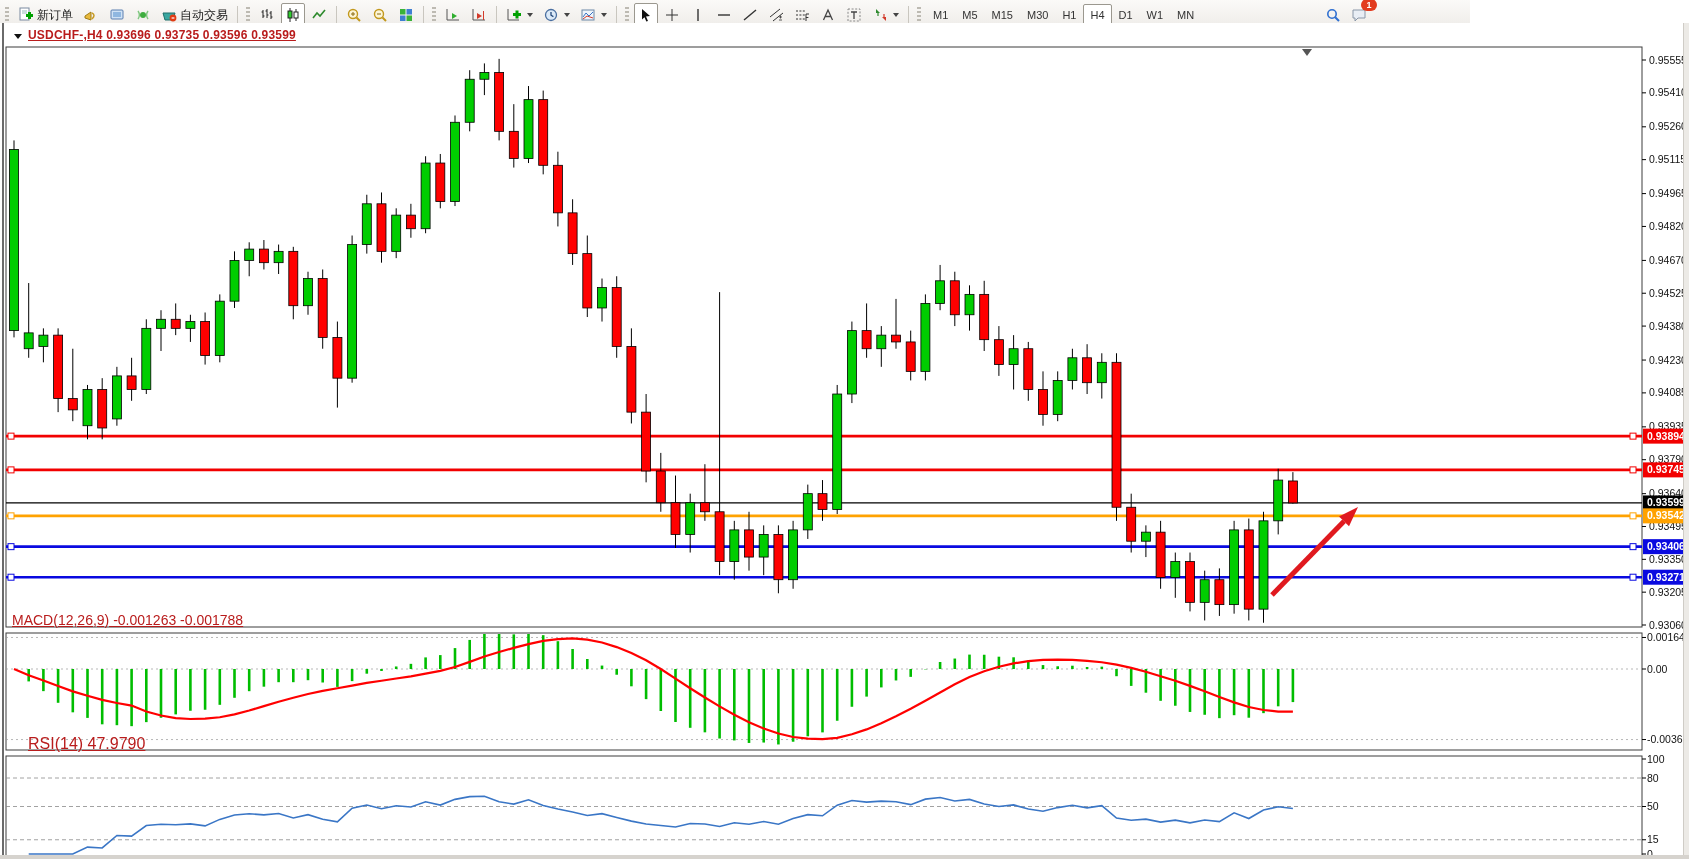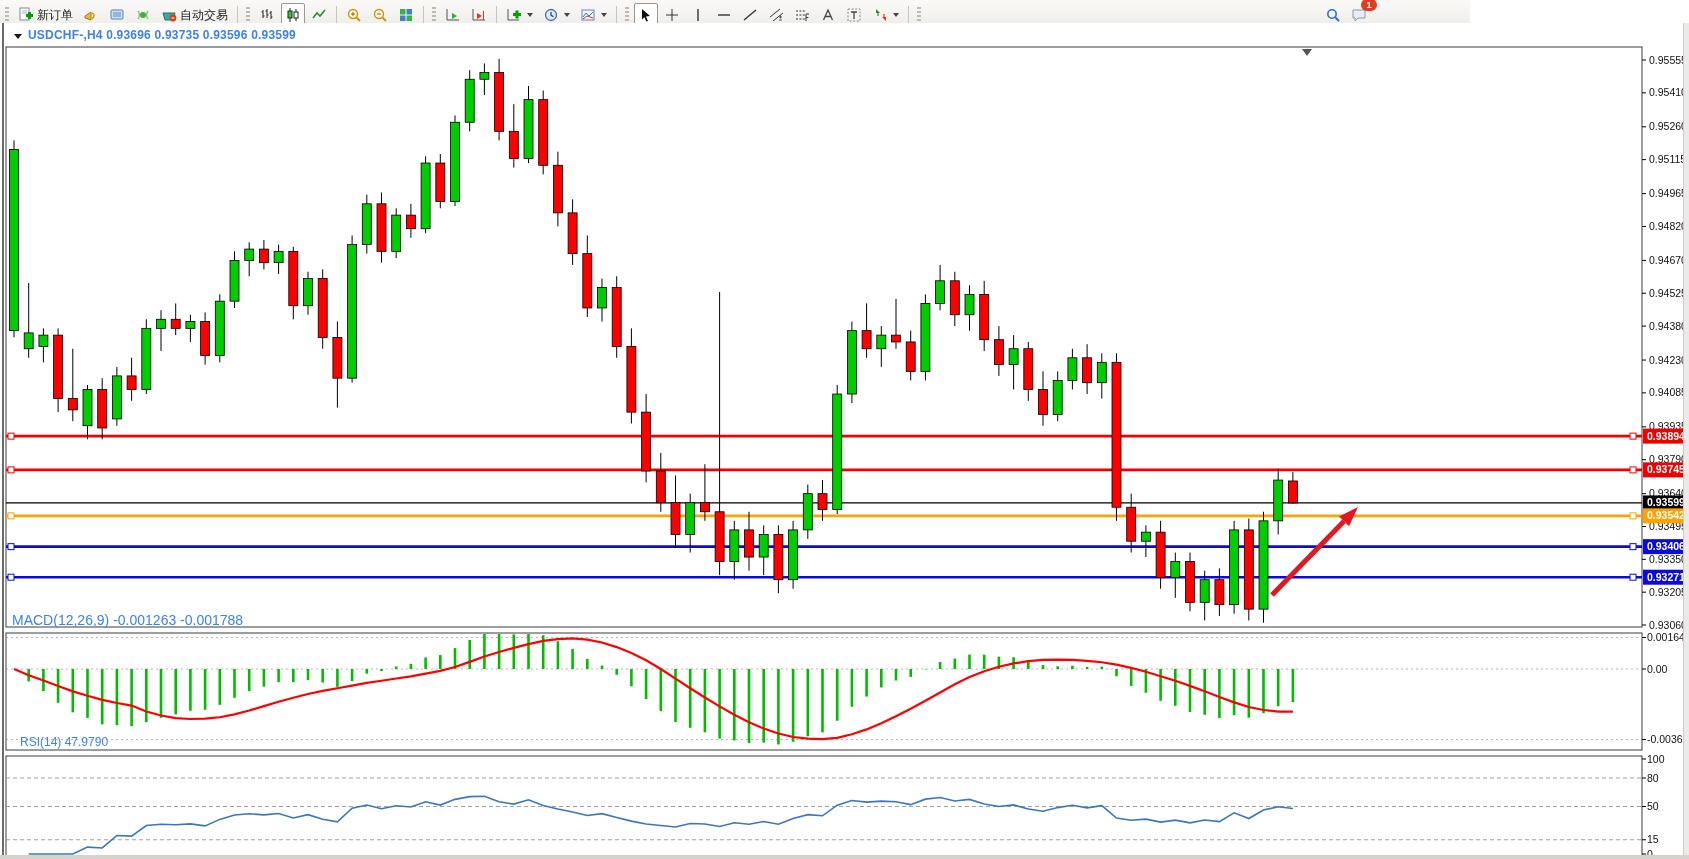--- a/index.html
+++ b/index.html
@@ -18,26 +18,26 @@
   .tbtn svg{display:block;}
   .caret{width:0;height:0;border-left:3px solid transparent;border-right:3px solid transparent;border-top:4px solid #444;margin-left:2px;}
   .tf{font-size:11px;color:#333;padding:2px 6px;height:16px;line-height:16px;}
   .spacer{flex:1;}
   .badge{position:absolute;right:-6px;top:-5px;background:#e23b1e;color:#fff;border-radius:8px;
     min-width:12px;height:12px;font-size:9px;line-height:12px;text-align:center;padding:0 2px;font-weight:bold;}
 
   
   #chartwrap{position:absolute;left:0;top:23px;width:1689px;height:836px;background:#fff;}
   #chartwrap svg{position:absolute;left:0;top:0;}
-  .overlay-label{position:absolute;color:#3b82f6;background:transparent;pointer-events:none;}
+  .overlay-label{position:absolute;color:#b91c1c;background:transparent;pointer-events:none;text-decoration:underline;}
   #title-label{left:28px;top:5px;font-size:12px;font-weight:600;letter-spacing:.2px;}
   #title-caret{position:absolute;left:14px;top:11px;width:0;height:0;border-left:4px solid transparent;
     border-right:4px solid transparent;border-top:5px solid #111;}
   #macd-label{left:12px;top:589px;font-size:14px;}
-  #rsi-label{left:20px;top:712px;font-size:12px;}
+  #rsi-label{left:28px;top:712px;font-size:16px;}
   #leftedge{position:absolute;left:2px;top:0;width:2px;height:836px;background:#6a6a6a;}
   #rightstrip{position:absolute;right:0;top:0;width:5px;height:836px;background:#eceae6;border-left:1px solid #cfccc6;}
   #statusstrip{position:absolute;left:0;bottom:0;width:1689px;height:4px;background:#d6d3ce;}
   svg text{font-family:"Liberation Sans",sans-serif;font-size:10.5px;fill:#111;}
   svg text.tag{fill:#fff;font-size:10.5px;font-weight:bold;}
 </style>
 </head>
 <body>
 
 <div id="app">
@@ -229,20 +229,31 @@
     <div class="tbtn">
       <svg width="16" height="16" viewBox="0 0 16 16">
           <polygon points="4,2 8,6 6.6,6 6.6,9 5.4,9 5.4,6 4,6" fill="#2f8a2f" transform="rotate(0)"></polygon>
           <polygon points="10,14 6,10 7.4,10 7.4,7 8.6,7 8.6,10 10,10" fill="#d23a2a" transform="translate(4,0)"></polygon>
         </svg>
       <span class="caret"></span>
     </div>
 
     <div class="sep"></div>
       <div class="grip"></div>
+    <div id="tf-group" style="display:flex;align-items:center;">
+        <div class="tbtn tf">M1</div>
+        <div class="tbtn tf">M5</div>
+        <div class="tbtn tf">M15</div>
+        <div class="tbtn tf">M30</div>
+        <div class="tbtn tf">H1</div>
+        <div class="tbtn tf pressed">H4</div>
+        <div class="tbtn tf">D1</div>
+        <div class="tbtn tf">W1</div>
+        <div class="tbtn tf">MN</div>
+      </div>
 
     <div class="spacer"></div>
 
     <div class="tbtn">
       <svg width="16" height="16" viewBox="0 0 16 16">
           <circle cx="7" cy="7" r="4.2" fill="none" stroke="#2f6fd0" stroke-width="1.6"></circle>
           <line x1="10.2" y1="10.2" x2="14" y2="14" stroke="#2f6fd0" stroke-width="2"></line>
         </svg>
     </div>
     <div class="tbtn" style="position:relative;margin-right:96px;">

